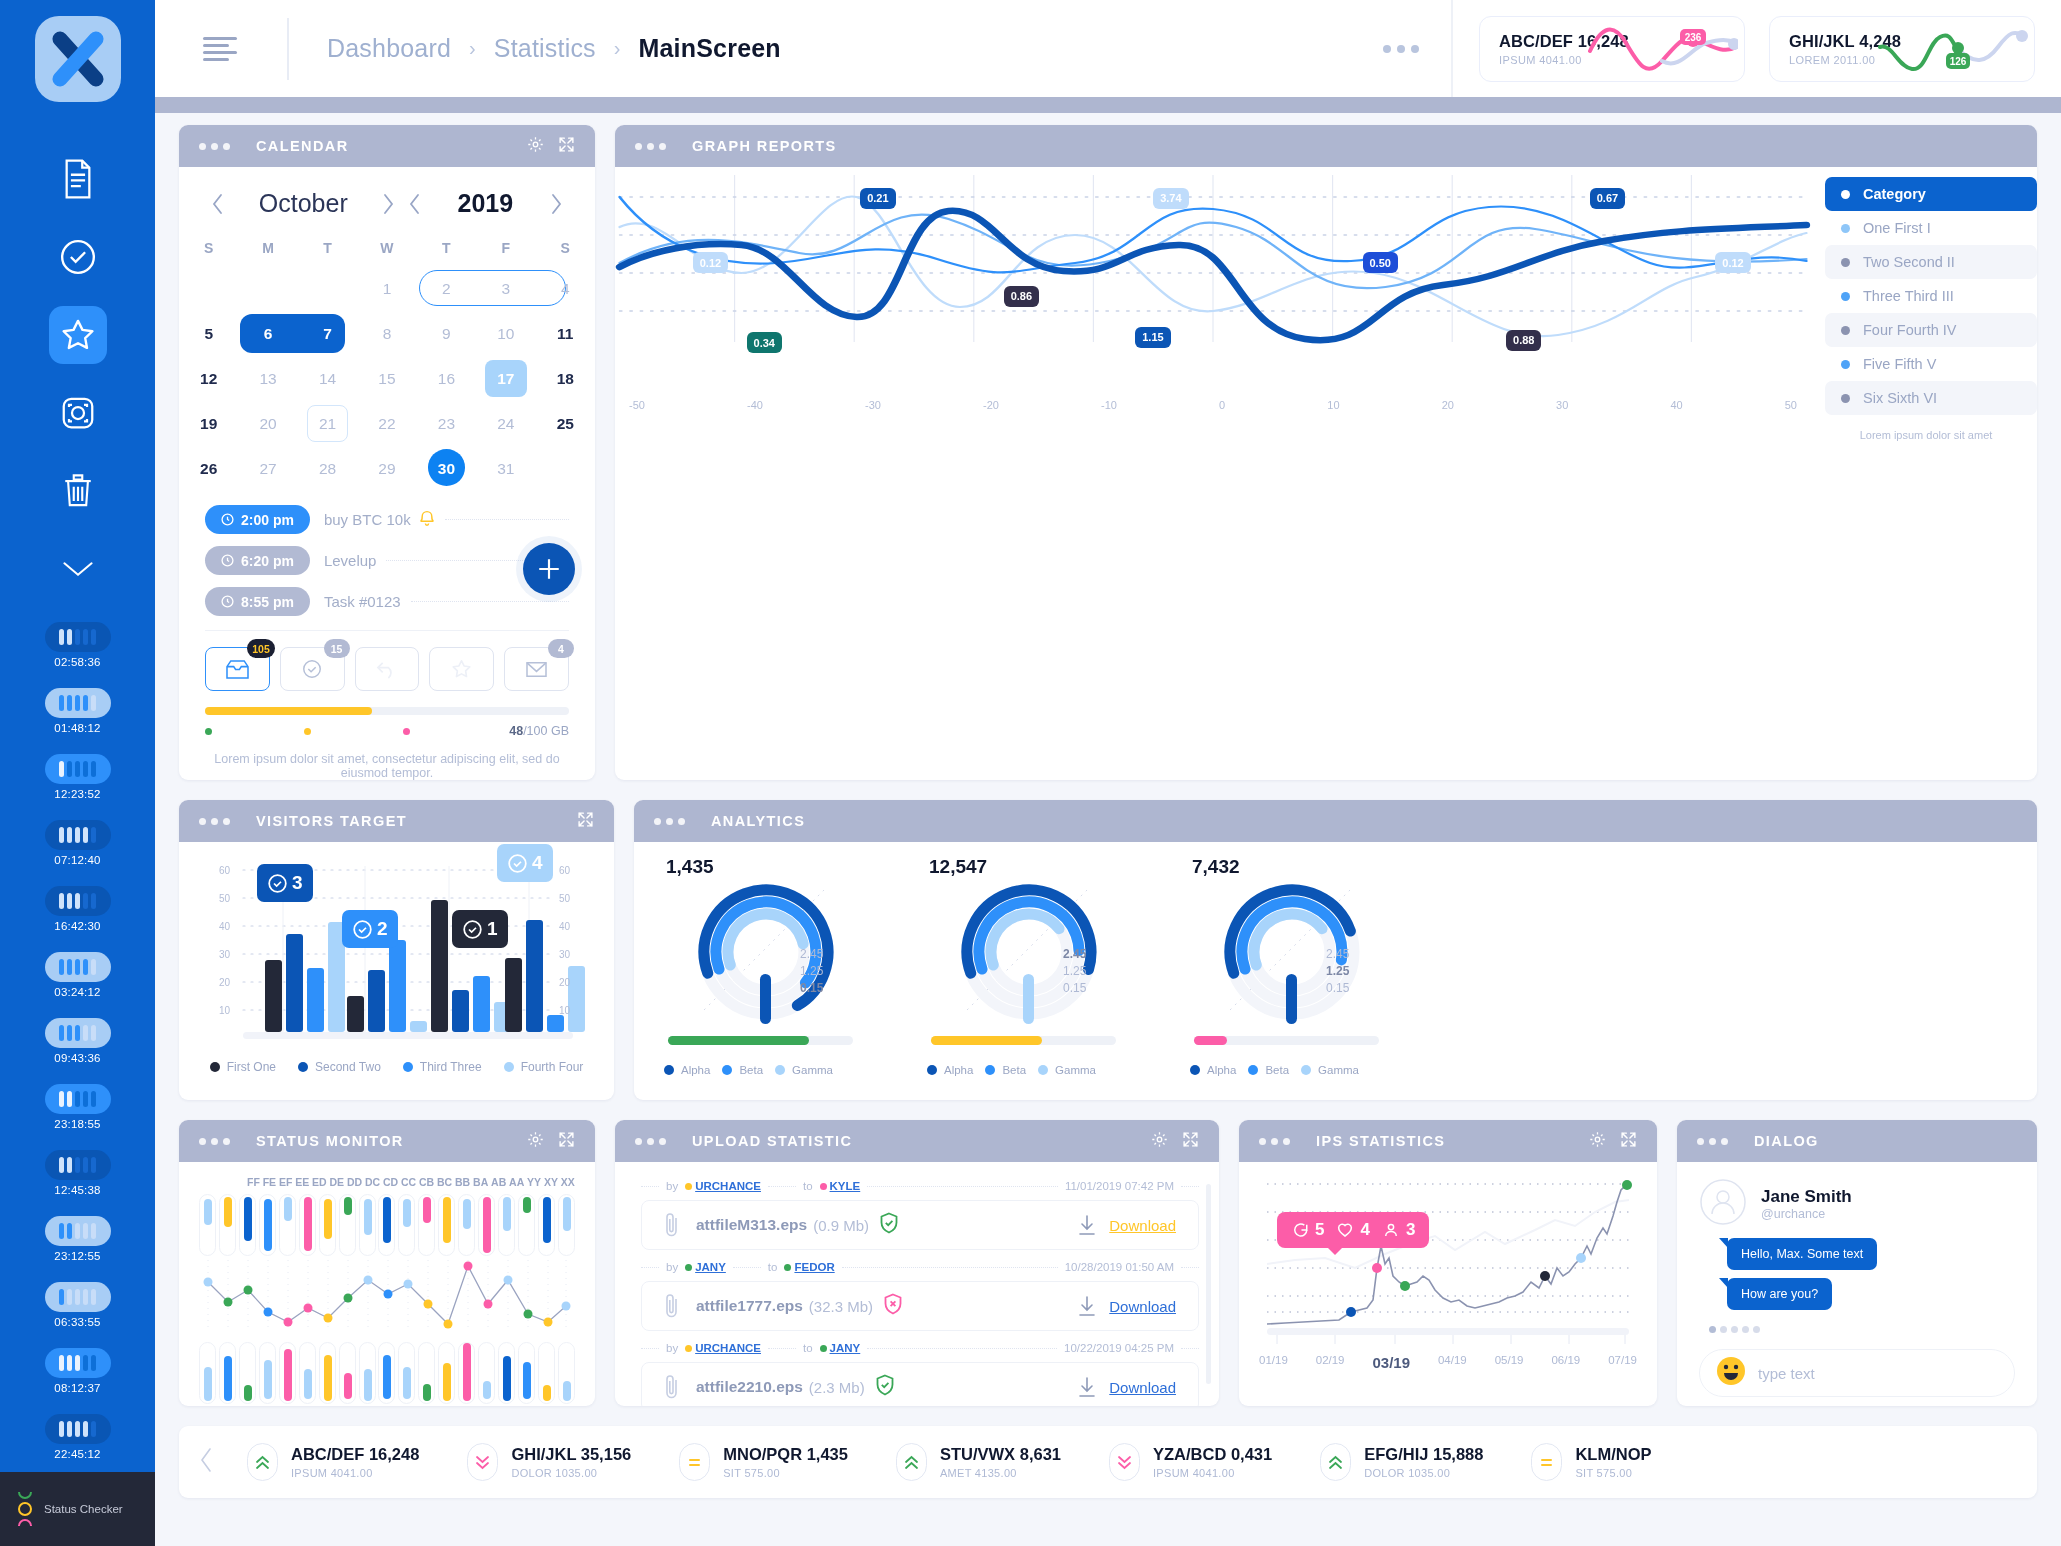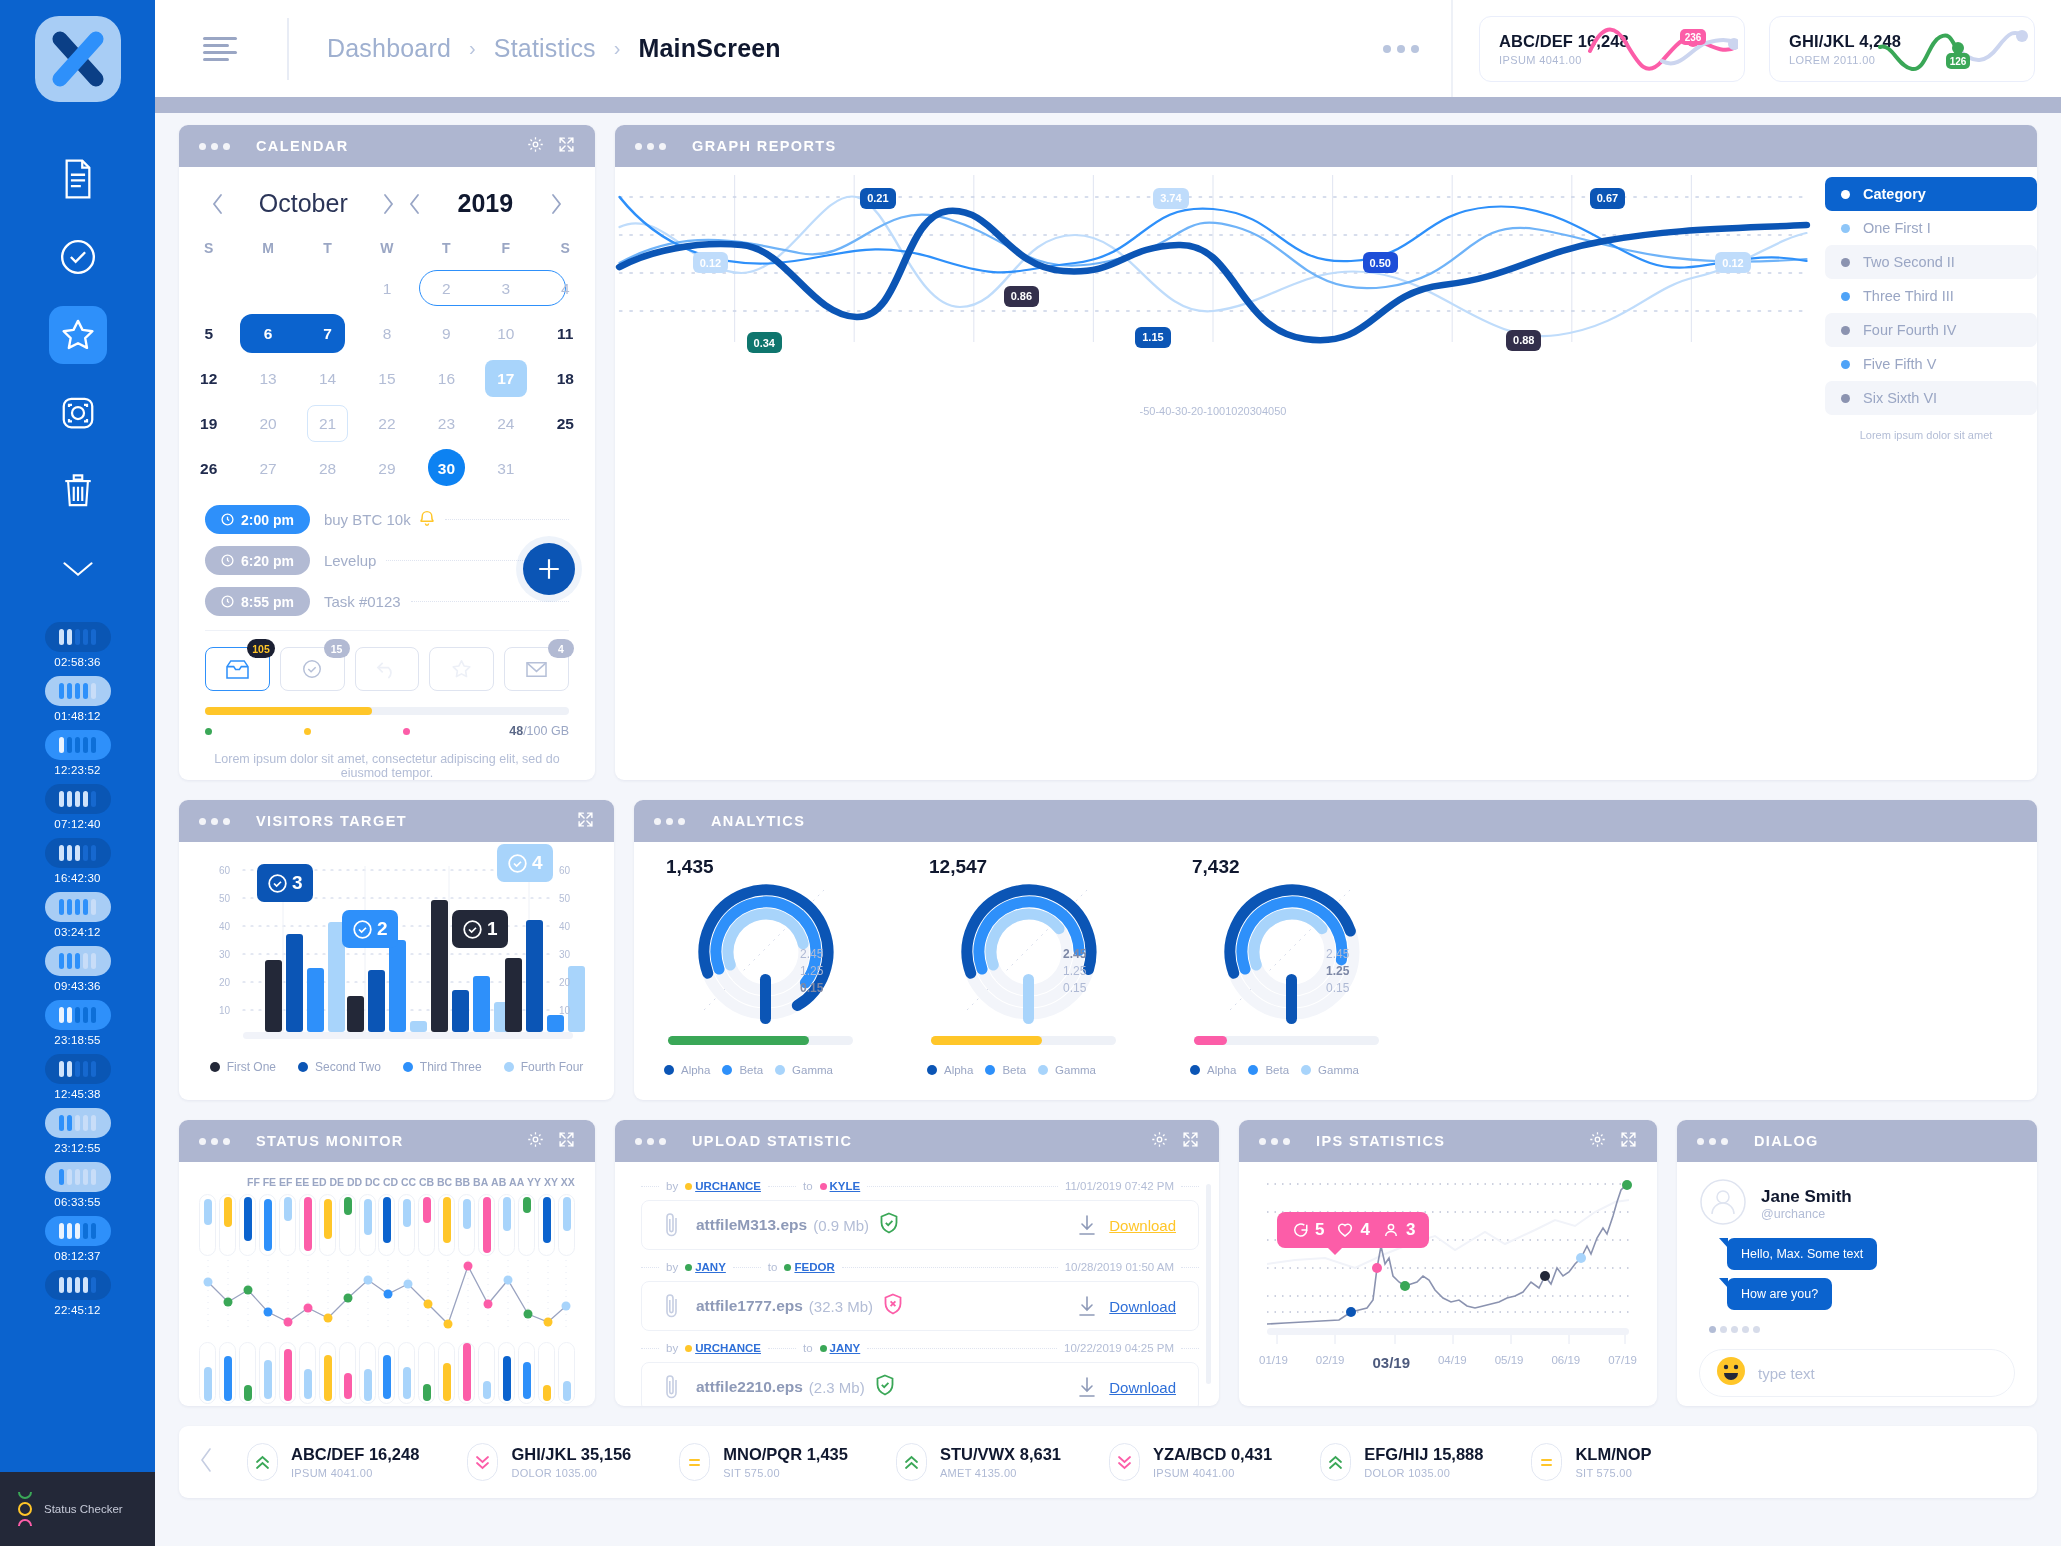--- a/index.html
+++ b/index.html
@@ -16,21 +16,21 @@
   .sidebar { width:155px; background:#0b63ce; flex:0 0 155px; display:flex; flex-direction:column;
              position:relative; }
   .logo-wrap { height:118px; display:flex; align-items:center; justify-content:center; }
   .logo { width:86px; height:86px; border-radius:24px; background:#a8cdf5; position:relative;
           display:flex; align-items:center; justify-content:center; }
   .side-icons { padding-top:22px; }
   .side-icon { height:78px; display:flex; align-items:center; justify-content:center; }
   .side-icon .box { width:58px;height:58px;border-radius:14px;display:flex;align-items:center;justify-content:center; }
   .side-icon .box.active { background:#2e90fa; }
   .side-icon svg { display:block; }
-  .timers { padding-top:14px; display:flex; flex-direction:column; align-items:center; gap:8px;
+  .timers { padding-top:14px; display:flex; flex-direction:column; align-items:center; gap:20px;
             flex:1 1 auto; }
   .timer { display:flex; flex-direction:column; align-items:center; }
   .timer .pill { width:66px; height:30px; border-radius:15px; display:flex; align-items:center;
                  justify-content:center; gap:3px; }
   .timer .pill i { display:block; width:5px; height:16px; border-radius:3px; }
   .timer .t { font-size:11.5px; color:#ffffff; margin-top:4px; letter-spacing:.2px; }
   .status-checker { height:74px; background:#232838; display:flex; align-items:center;
                     padding-left:16px; gap:10px; }
   .sc-label { font-size:11.5px; color:#c6cad8; }
 
@@ -111,22 +111,22 @@
   .proglegend { display:flex; align-items:center; margin:9px 26px 0 26px; }
   .pl { width:7px;height:7px;border-radius:50%; }
   .gbtext { margin-left:auto; font-size:12.5px; color:#9aa6c4; }
   .gbtext b { color:#5b6887; }
   .lorem { text-align:center; font-size:12.5px; color:#b3bdd6; padding:14px 20px 0 20px; }
 
   
   .graph { flex:1 1 auto; min-width:0; }
   .graph-body { display:flex; height:258px; }
   .graph-plot { flex:1 1 auto; position:relative; min-width:0; }
-  .xaxis { display:flex; justify-content:center; padding:0 14px; font-size:11px;
-           color:#b3bdd6; margin-top:19px; }
+  .xaxis { display:flex; justify-content:space-between; padding:0 14px; font-size:11px;
+           color:#b3bdd6; margin-top:13px; }
   .lab { position:absolute; height:21px; border-radius:6px; display:flex; align-items:center;
          justify-content:center; font-size:11px; color:#fff; padding:0 7px; font-weight:bold; z-index:5; }
   .legend { width:226px; flex:0 0 226px; padding:10px 0 0 14px; }
   .lrow { height:34px; display:flex; align-items:center; gap:13px; padding:0 16px; border-radius:7px;
           font-size:14.5px; color:#9aa6c4; }
   .lrow.sel { background:#0b63ce; color:#fff; font-weight:bold; }
   .lrow.alt { background:#f3f5fa; }
   .ldot { width:9px;height:9px;border-radius:50%; flex:0 0 9px; }
   .legend-note { font-size:11px; color:#b3bdd6; text-align:center; padding:14px 10px 0 0; }
 

